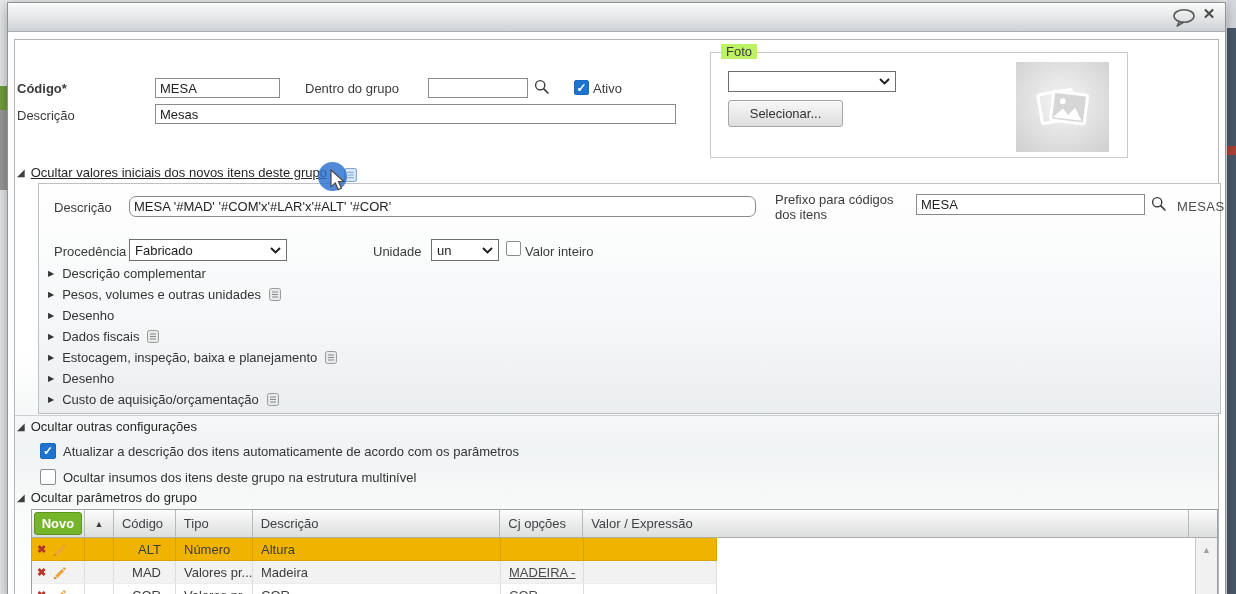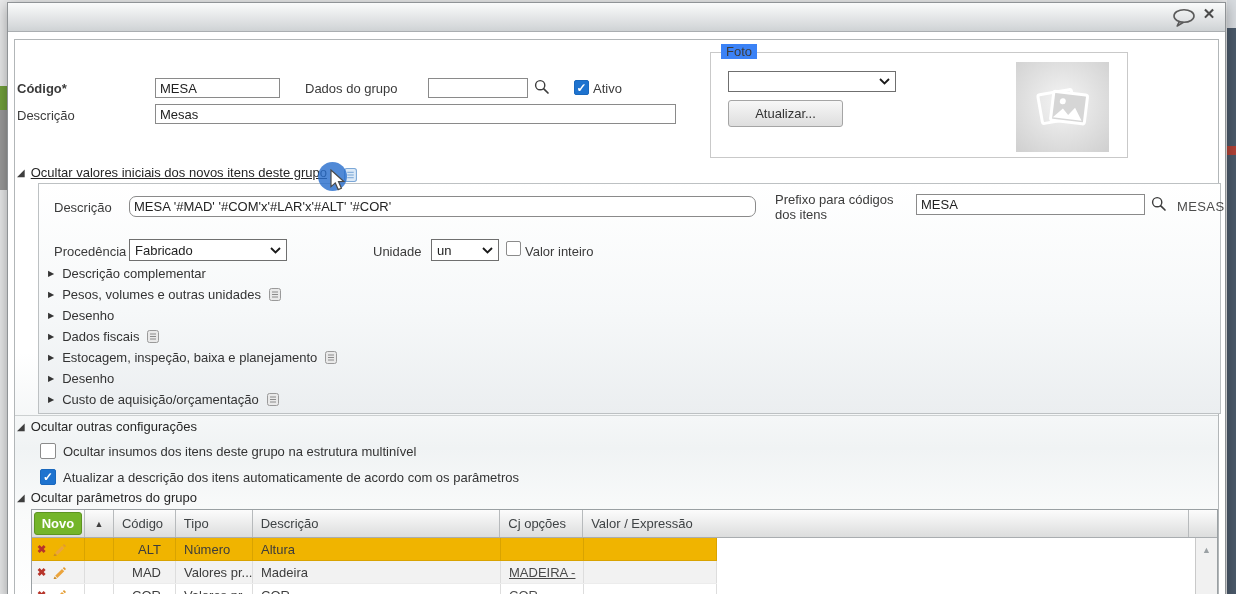--- a/index.html
+++ b/index.html
@@ -35,21 +35,21 @@
             justify-content:space-between; padding:0 5px; font-size:13px; color:#222; z-index:3; cursor:pointer; }
   .cb { position:absolute; width:15px; height:15px; border:1px solid #8b8b8b; background:#fff;
         border-radius:2px; z-index:3; cursor:pointer; }
   .cb.on { background:#1e73cf; border-color:#1a68bd; }
   .cb.on::after { content:"✓"; display:block; text-align:center; color:#fff; font:bold 12px/14px "Liberation Sans",sans-serif; }
   .mag { position:absolute; z-index:3; cursor:pointer; }
 
   
   .fieldset { position:absolute; left:710px; top:52px; width:418px; height:106px;
               border:1px solid #c9c9c9; z-index:3; }
-  .legend { position:absolute; top:-9px; left:10px; background:#3b82f6; padding:0 5px; font-size:13px; color:#3b3b3b; }
+  .legend { position:absolute; top:-9px; left:10px; background:#bef264; padding:0 5px; font-size:13px; color:#3b3b3b; }
   .btn { position:absolute; border:1px solid #a5a5a5; border-radius:3px; color:#333;
          background:linear-gradient(180deg,#f7f7f7,#dedede); font-size:13px; text-align:center; z-index:3; cursor:pointer; }
   .imgbox { position:absolute; left:1016px; top:62px; width:93px; height:90px; z-index:3;
             background:radial-gradient(circle at 50% 45%, #efefef 15%, #d1d1d1 95%);
             display:flex; align-items:center; justify-content:center; }
 
   
   .sect { position:absolute; display:flex; align-items:center; gap:6px; font-size:13px; color:#262626;
           z-index:3; cursor:pointer; white-space:nowrap; }
   .sect .tri { font-size:10px; color:#3e3e3e; line-height:1; }
@@ -130,21 +130,21 @@
         <ellipse cx="12" cy="8" rx="10" ry="6.3" fill="none" stroke="#5a5a5a" stroke-width="1.6"></ellipse>
         <path d="M7.5 13.2 L5.2 18 L11.5 14.2" fill="none" stroke="#5a5a5a" stroke-width="1.6" stroke-linejoin="round"></path>
       </svg>
   </span>
   <span class="close-icon">✕</span>
 
   <div class="abs panel"></div>
 
   <span class="lbl" style="left:17px; top:81px;font-weight:bold;">Código*</span>
   <input class="txt" style="left: 155px; top: 78px; width: 125px; height: 20px;" value="MESA">
-  <span class="lbl" style="left:305px; top:81px;">Dados do grupo</span>
+  <span class="lbl" style="left:305px; top:81px;">Dentro do grupo</span>
   <input class="txt" style="left: 428px; top: 78px; width: 100px; height: 20px;" value="">
   <span class="mag" style="left:534px; top:79px;">
     <svg width="16" height="16" viewBox="0 0 16 16">
         <circle cx="6.2" cy="6.2" r="4.6" fill="none" stroke="#3c3c3c" stroke-width="1.4"></circle>
         <line x1="9.8" y1="9.8" x2="14" y2="14" stroke="#3c3c3c" stroke-width="1.7" stroke-linecap="round"></line>
       </svg>
   </span>
   <span class="cb on" style="left:574px; top:80px;"></span>
   <span class="lbl" style="left:593px; top:81px;">Ativo</span>
 
@@ -153,21 +153,21 @@
 
   <div class="fieldset">
     <span class="legend">Foto</span>
   </div>
   <div class="selbox" style="left:728px; top:71px; width:168px; height:21px;">
     <span></span>
     <svg width="11" height="7" viewBox="0 0 11 7">
         <path d="M1 1 L5.5 5.5 L10 1" fill="none" stroke="#1a1a1a" stroke-width="1.8"></path>
       </svg>
   </div>
-  <div class="btn" style="left:728px; top:100px; width:115px; height:27px; line-height:25px;">Atualizar...</div>
+  <div class="btn" style="left:728px; top:100px; width:115px; height:27px; line-height:25px;">Selecionar...</div>
   <div class="imgbox">
     <svg width="62" height="54" viewBox="0 0 62 54">
       <g transform="rotate(-10 25 27)">
           <rect x="8" y="12" width="34" height="29" rx="2" fill="none" stroke="#ffffff" stroke-width="3"></rect>
         </g>
       <g transform="rotate(7 36 28)">
           <rect x="20" y="13" width="34" height="29" rx="2" fill="#d6d6d6" stroke="#ffffff" stroke-width="3"></rect>
         <circle cx="30" cy="22" r="3" fill="#ffffff"></circle>
         <path d="M22 39 L31 29 L37 35 L43 27 L51 39 Z" fill="#ffffff"></path>
         </g>
@@ -283,26 +283,26 @@
     </div>
 
   <div class="sep"></div>
 
   <div class="sect" style="left:17px; top:419px;">
     <span class="tri">◢</span>
     <span class="t">Ocultar outras configurações</span>
   </div>
   <div class="cfg">
       <div class="cfgrow">
+        <span class="cbx on"></span>
+        <span>Atualizar a descrição dos itens automaticamente de acordo com os parâmetros</span>
+      </div>
+      <div class="cfgrow">
         <span class="cbx"></span>
         <span>Ocultar insumos dos itens deste grupo na estrutura multinível</span>
-      </div>
-      <div class="cfgrow">
-        <span class="cbx on"></span>
-        <span>Atualizar a descrição dos itens automaticamente de acordo com os parâmetros</span>
       </div>
     </div>
 
   <div class="sect" style="left:17px; top:490px;">
     <span class="tri">◢</span>
     <span class="t">Ocultar parâmetros do grupo</span>
   </div>
 
   <div class="grid">
     <div class="ghead">

